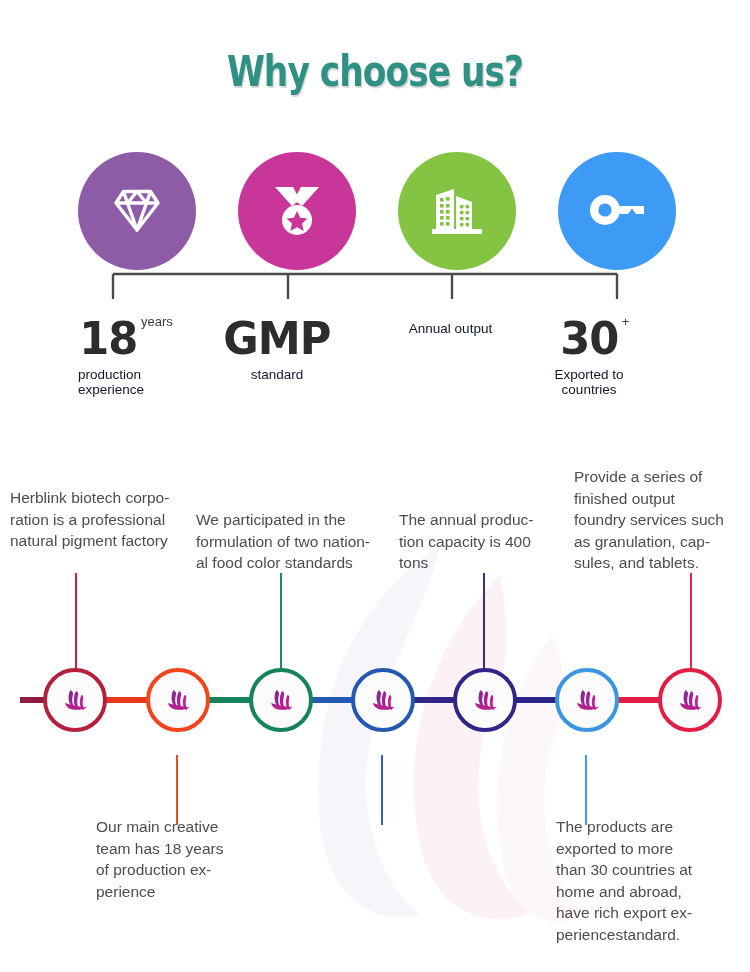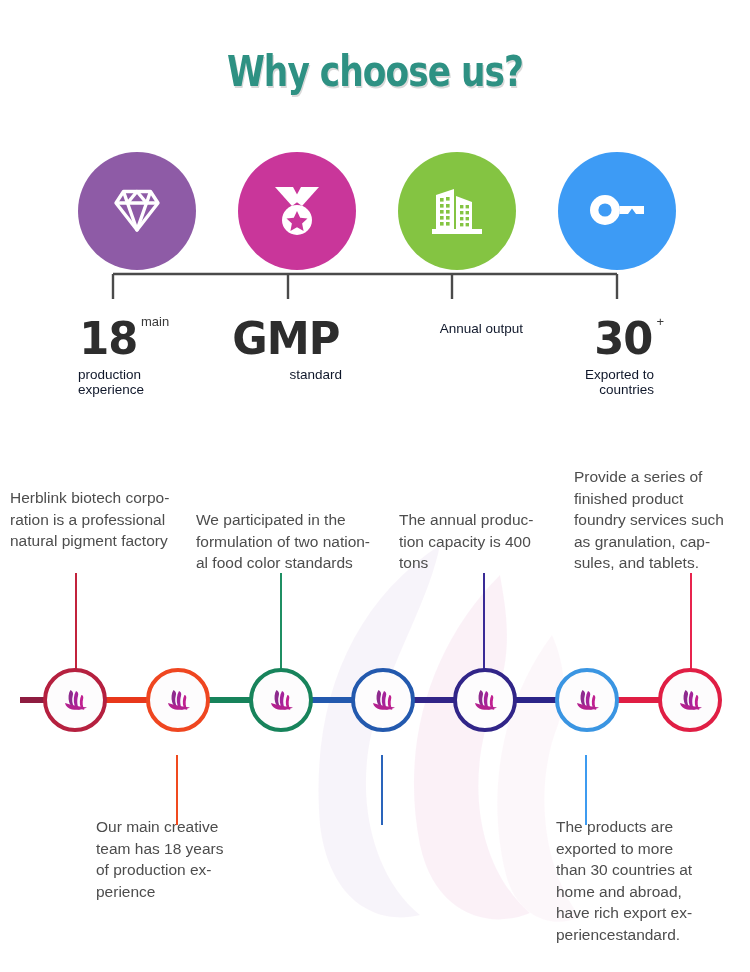--- a/index.html
+++ b/index.html
@@ -48,21 +48,21 @@
     border-radius: 50%;
     display: flex; align-items: center; justify-content: center;
   }
   .icon-bubble svg { display: block; }
 
   
   .bracket { position: absolute; left: 0; top: 272px; width: 750px; height: 48px; }
 
   
   .stats { position: absolute; left: 0; top: 316px; width: 750px; height: 110px; }
-  .stat { position: absolute; text-align: right; }
+  .stat { position: absolute; text-align: center; }
   .stat .num-wrap {
     display: inline-block;
     position: relative;
     white-space: nowrap;
   }
   .stat .num {
     font-family: "DejaVu Sans", sans-serif;
     font-weight: 700;
     font-size: 45px;
     line-height: 46px;
@@ -198,21 +198,21 @@
       <path d="M288 2 L288 27"></path>
       <path d="M452 2 L452 27"></path>
       <path d="M617 2 L617 27"></path>
     </g>
   </svg>
 
   <div class="stats">
 
     <div class="stat s1">
       <div class="num-wrap">
-        <span class="num">18</span><span class="sup" style="left: 63px;">main</span>
+        <span class="num">18</span><span class="sup" style="left: 63px;">years</span>
       </div>
       <div class="caption">production
 experience</div>
     </div>
 
     <div class="stat s2">
       <div class="num-wrap">
         <span class="num">GMP</span><span class="sup" style="left: 114px;"></span>
       </div>
       <div class="caption">standard</div>
@@ -234,21 +234,21 @@
   <div class="txt" style="left:196px; top:509px; width:205px;">We participated in the
 formulation of two nation-
 al food color standards</div>
   <div class="txt" style="left:10px; top:487px; width:188px;">Herblink biotech corpo-
 ration is a professional
 natural pigment factory</div>
   <div class="txt" style="left:399px; top:509px; width:155px;">The annual produc-
 tion capacity is 400
 tons</div>
   <div class="txt" style="left:574px; top:466px; width:176px;">Provide a series of
-finished product
+finished output
 foundry services such
 as granulation, cap-
 sules, and tablets.</div>
 
   <div class="timeline">
 
     <div class="vline" style="left:75px;  top:-15px; height:127px; background:#c2233c;"></div>
     <div class="vline" style="left:280px; top:-15px; height:127px; background:#1f8f63;"></div>
     <div class="vline" style="left:483px; top:-15px; height:127px; background:#3a2b96;"></div>
     <div class="vline" style="left:690px; top:-15px; height:127px; background:#e8244d;"></div>

